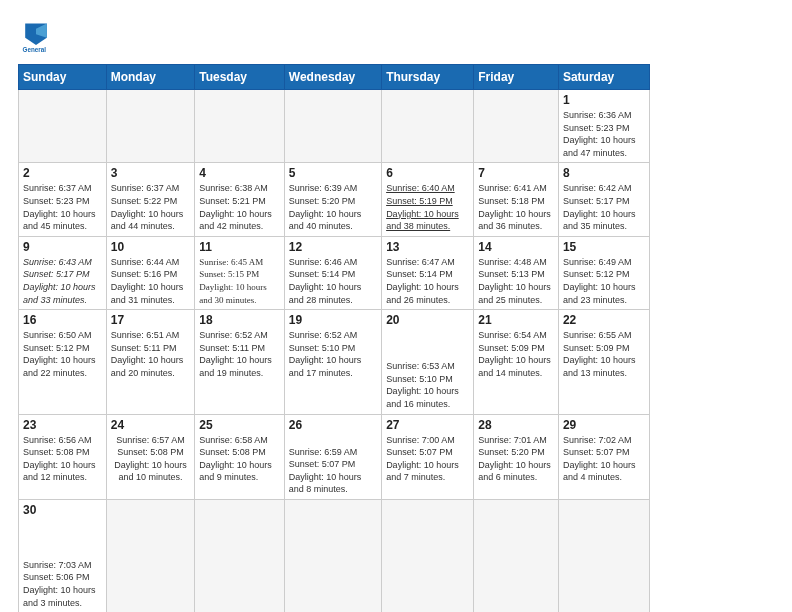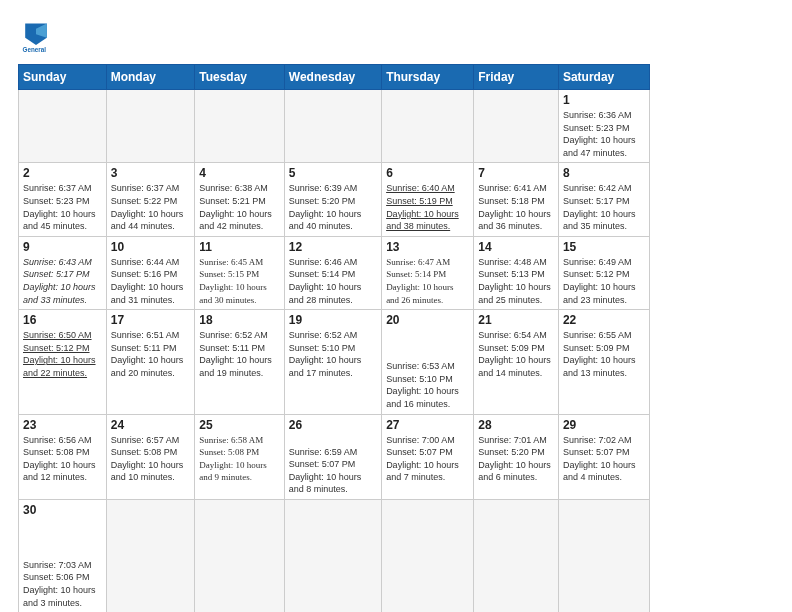--- a/index.html
+++ b/index.html
@@ -221,21 +221,21 @@
           </td>
           <td>
             <span class="day-num">12</span>
             <div class="day-info" style="white-space: pre-line;">Sunrise: 6:46 AM
 Sunset: 5:14 PM
 Daylight: 10 hours
 and 28 minutes.</div>
           </td>
           <td>
             <span class="day-num">13</span>
-            <div class="day-info" style="white-space: pre-line; font-family: Liberation Serif, serif;">Sunrise: 6:47 AM
+            <div class="day-info" style="white-space: pre-line;">Sunrise: 6:47 AM
 Sunset: 5:14 PM
 Daylight: 10 hours
 and 26 minutes.</div>
           </td>
           <td>
             <span class="day-num">14</span>
             <div class="day-info" style="white-space: pre-line;">Sunrise: 4:48 AM
 Sunset: 5:13 PM
 Daylight: 10 hours
 and 25 minutes.</div>
@@ -244,21 +244,21 @@
             <span class="day-num">15</span>
             <div class="day-info" style="white-space: pre-line;">Sunrise: 6:49 AM
 Sunset: 5:12 PM
 Daylight: 10 hours
 and 23 minutes.</div>
           </td>
         </tr>
         <tr>
           <td>
             <span class="day-num">16</span>
-            <div class="day-info" style="white-space: pre-line; text-decoration: underline;">Sunrise: 6:50 AM
+            <div class="day-info" style="white-space: pre-line;">Sunrise: 6:50 AM
 Sunset: 5:12 PM
 Daylight: 10 hours
 and 22 minutes.</div>
           </td>
           <td>
             <span class="day-num">17</span>
             <div class="day-info" style="white-space: pre-line;">Sunrise: 6:51 AM
 Sunset: 5:11 PM
 Daylight: 10 hours
 and 20 minutes.</div>
@@ -302,28 +302,28 @@
         <tr>
           <td>
             <span class="day-num">23</span>
             <div class="day-info" style="white-space: pre-line;">Sunrise: 6:56 AM
 Sunset: 5:08 PM
 Daylight: 10 hours
 and 12 minutes.</div>
           </td>
           <td>
             <span class="day-num">24</span>
-            <div class="day-info" style="white-space: pre-line;">Sunrise: 6:57 AM
+            <div class="day-info" style="white-space: pre-line; text-align: center;">Sunrise: 6:57 AM
 Sunset: 5:08 PM
 Daylight: 10 hours
 and 10 minutes.</div>
           </td>
           <td>
             <span class="day-num">25</span>
-            <div class="day-info" style="white-space: pre-line; font-family: Liberation Serif, serif;">Sunrise: 6:58 AM
+            <div class="day-info" style="white-space: pre-line;">Sunrise: 6:58 AM
 Sunset: 5:08 PM
 Daylight: 10 hours
 and 9 minutes.</div>
           </td>
           <td>
             <span class="day-num">26</span>
             <div class="day-info" style="white-space: pre-line; margin-top: 14px;">Sunrise: 6:59 AM
 Sunset: 5:07 PM
 Daylight: 10 hours
 and 8 minutes.</div>

